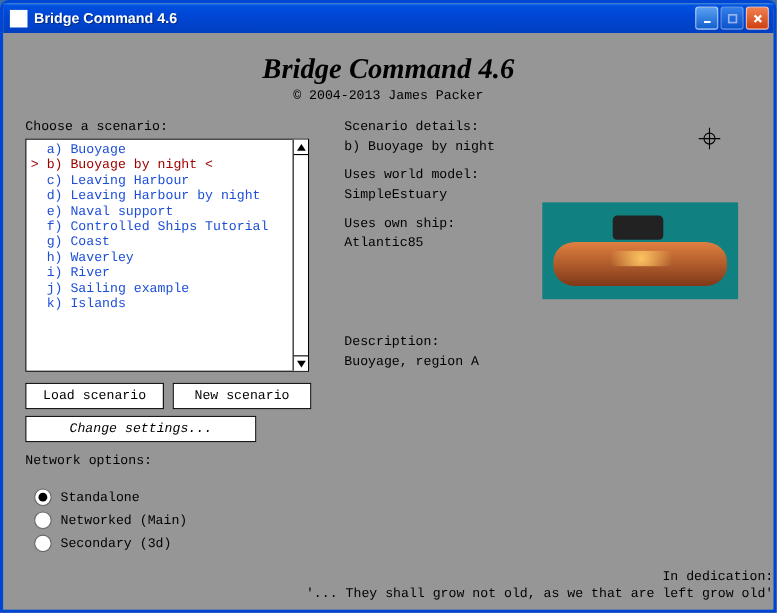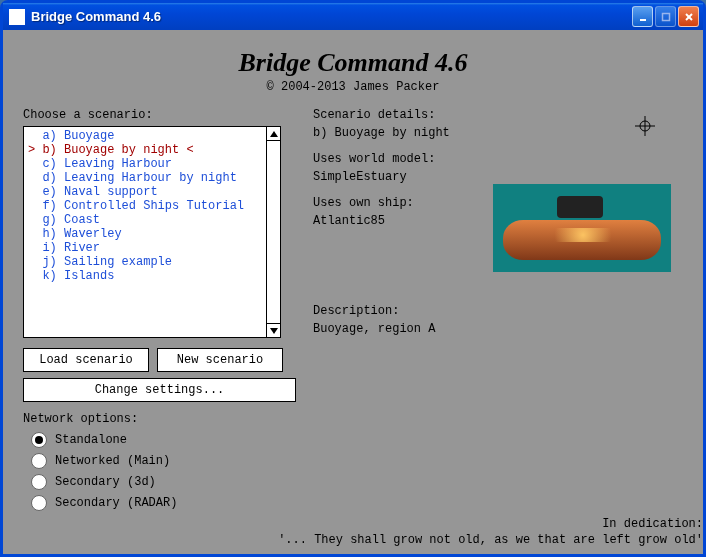--- a/index.html
+++ b/index.html
@@ -119,23 +119,23 @@
     flex:1;
     height: 24px;
     background: white;
     border: 1px solid black;
     font-family: inherit;
     font-size: 12px;
     cursor: pointer;
     text-align: center;
     line-height: 22px;
   }
-  .btn.full { width: 273px; margin-top:6px; }
-
-  .net-label { margin-top: 10px; margin-bottom: 4px; }
+  .btn.full { width: 210px; margin-top:6px;font-style:italic; }
+
+  .net-label { margin-top: 10px; margin-bottom: 16px; }
   .radio-row {
     display:flex; align-items:center; gap:8px;
     margin: 2px 0 2px 8px;
     height: 19px;
   }
   .radio {
     width:16px; height:16px; border-radius:50%;
     background:white; border:1px solid #666;
     display:flex; align-items:center; justify-content:center;
   }
@@ -242,24 +242,20 @@
               <span>Standalone</span>
             </div>
             <div class="radio-row">
               <div class="radio"></div>
               <span>Networked (Main)</span>
             </div>
             <div class="radio-row">
               <div class="radio"></div>
               <span>Secondary (3d)</span>
             </div>
-            <div class="radio-row">
-              <div class="radio"></div>
-              <span>Secondary (RADAR)</span>
-            </div>
           </div>
       </div>
 
       <div class="right">
         <div class="field">Scenario details:</div>
         <div class="value">b) Buoyage by night</div>
 
         <div class="field">Uses world model:</div>
         <div class="value">SimpleEstuary</div>
 

